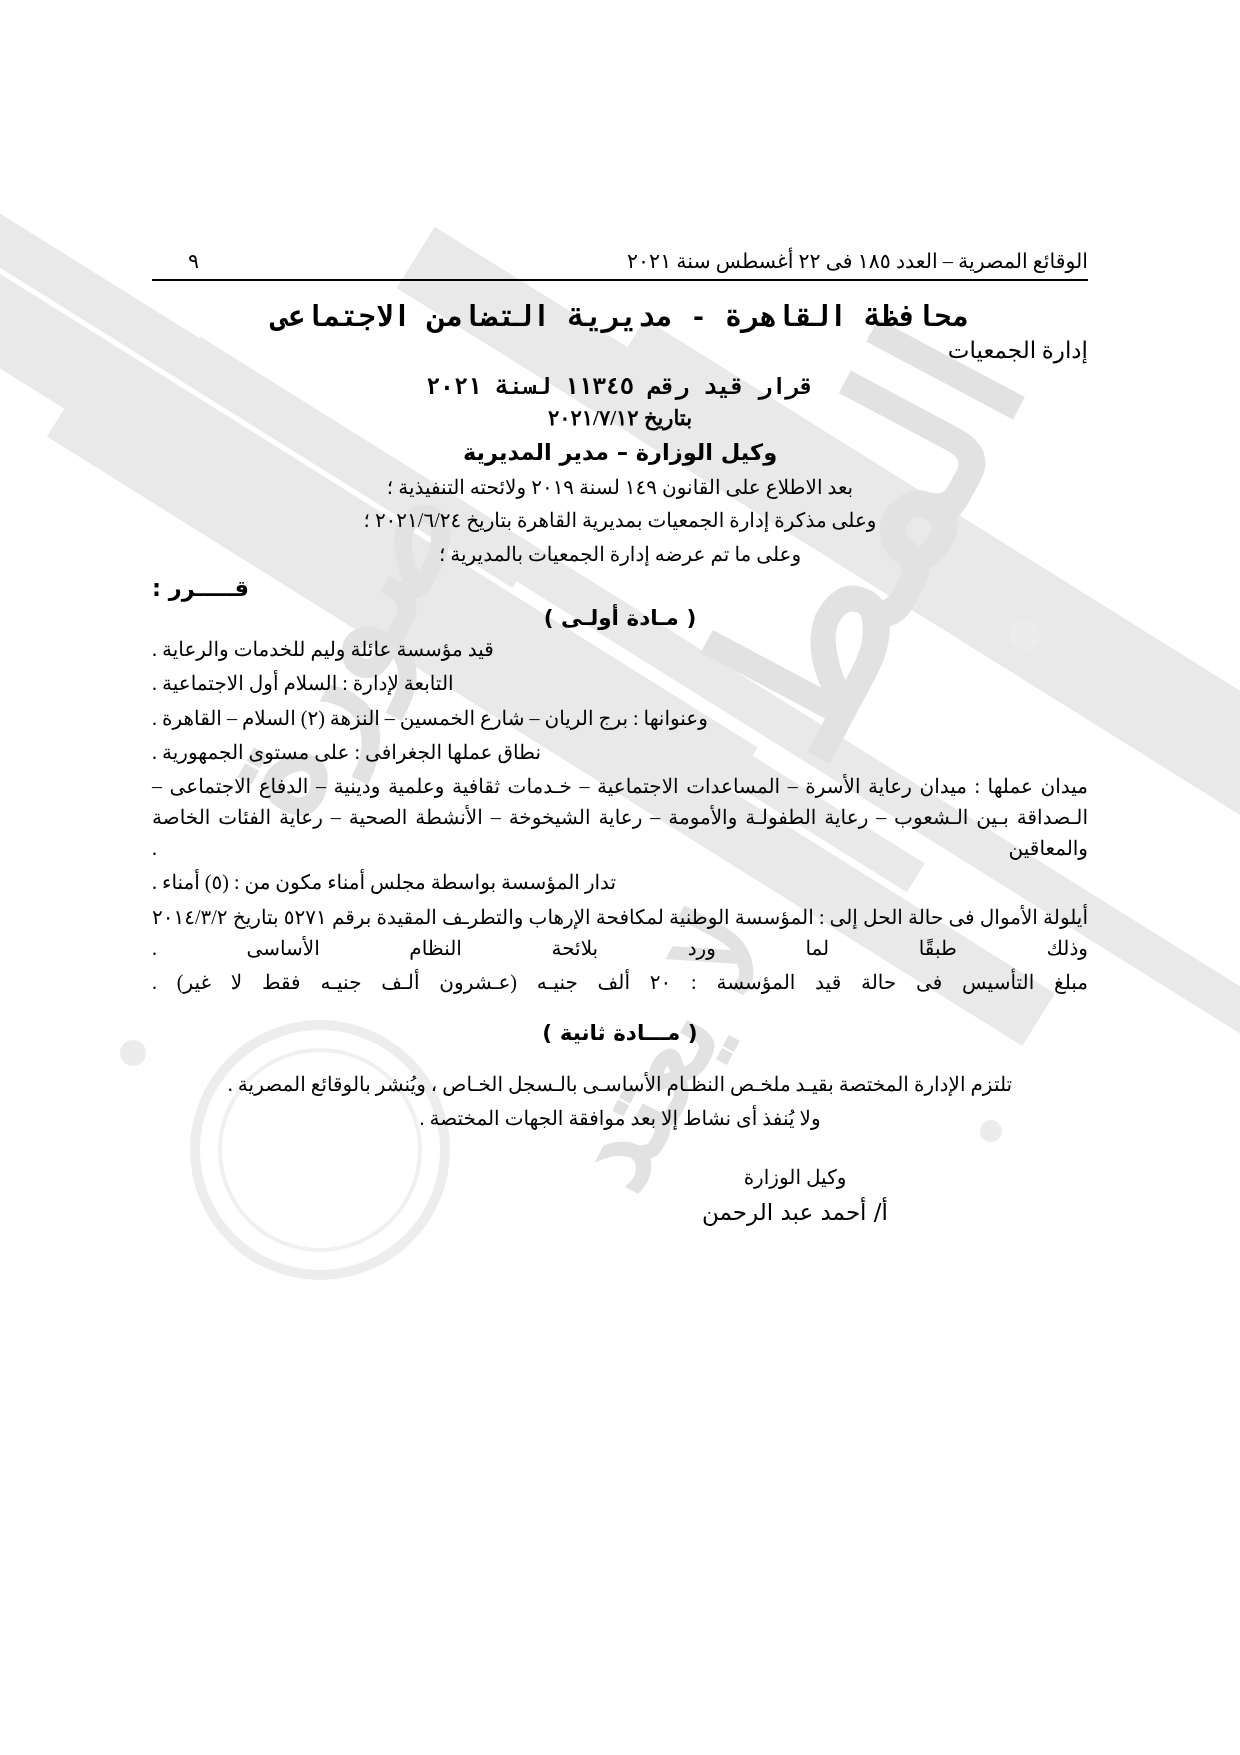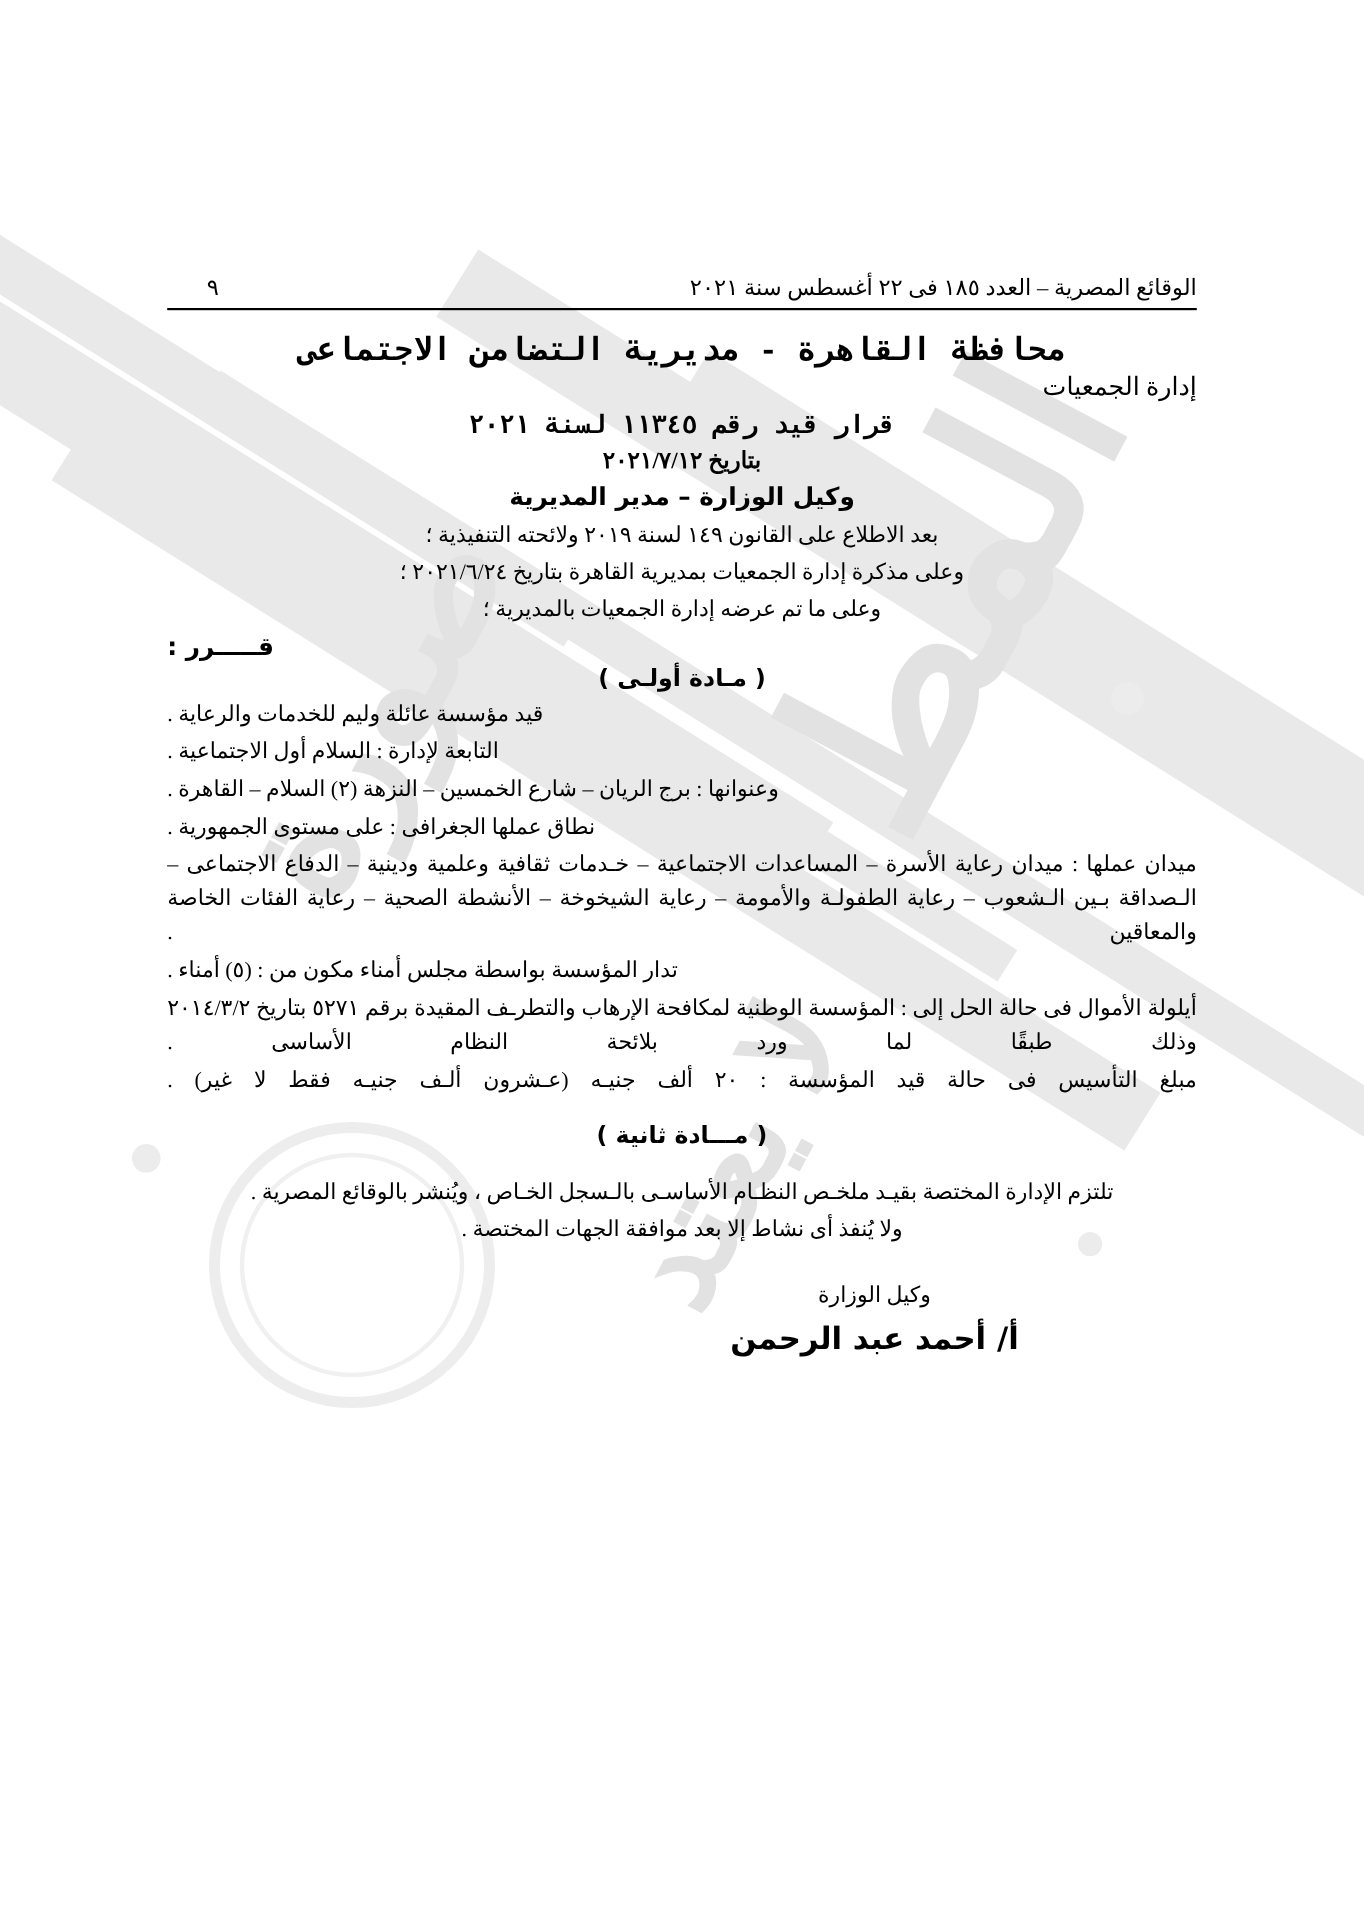--- a/index.html
+++ b/index.html
@@ -180,22 +180,22 @@
     text-align: center;
     direction: rtl;
   }
   .signature .role {
     font-size: 20px;
     margin: 0;
     padding-right: 0;
   }
   .signature .name {
     font-family: "DejaVu Sans", "Liberation Sans", sans-serif;
-    font-weight: bold;
-    font-size: 28px;
+    font-weight: normal;
+    font-size: 23px;
     margin: 10px 0 0 0;
     letter-spacing: -0.5px;
   }
   .signature-inner {
     display: inline-block;
     text-align: center;
     margin-right: 0;
     transform: translateX(175px);
   }
 </style>

